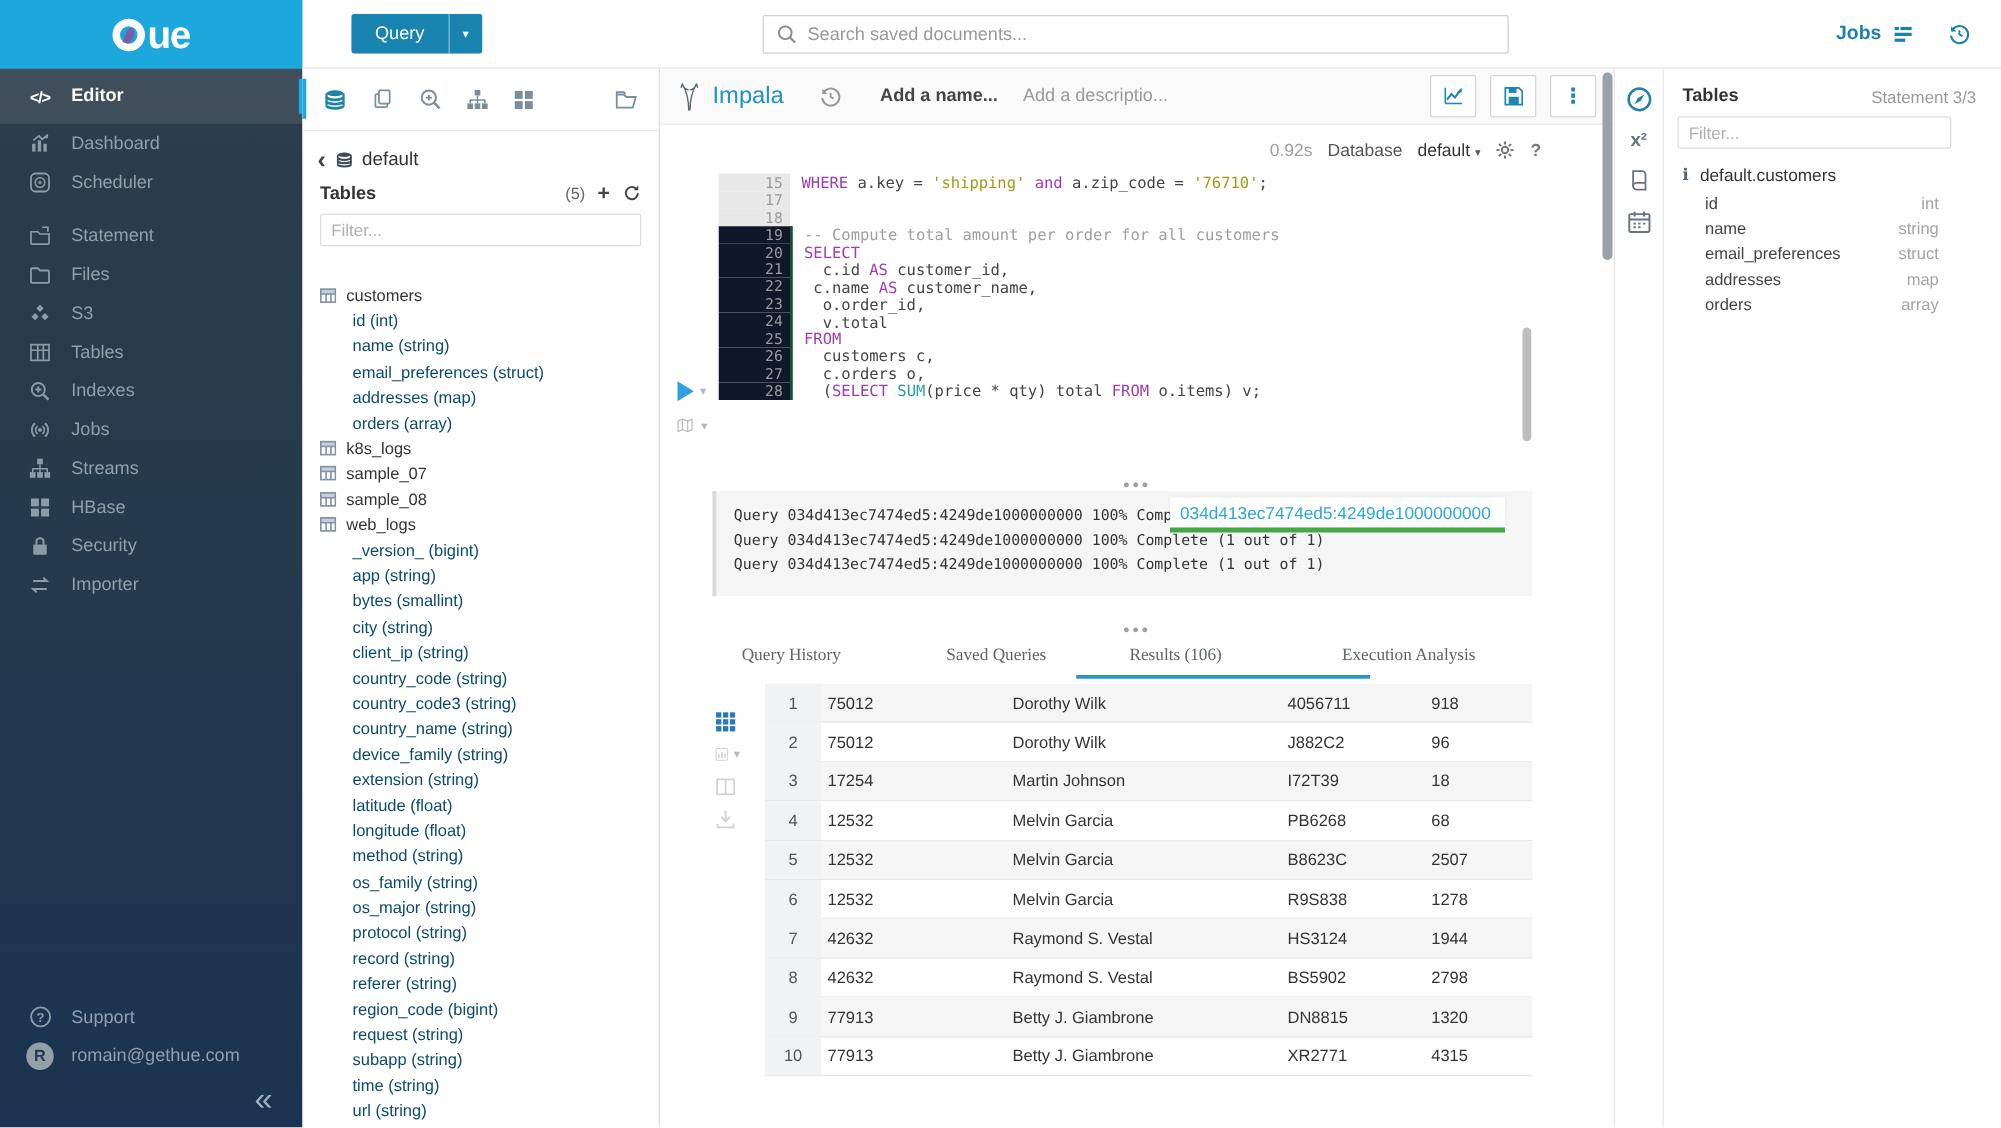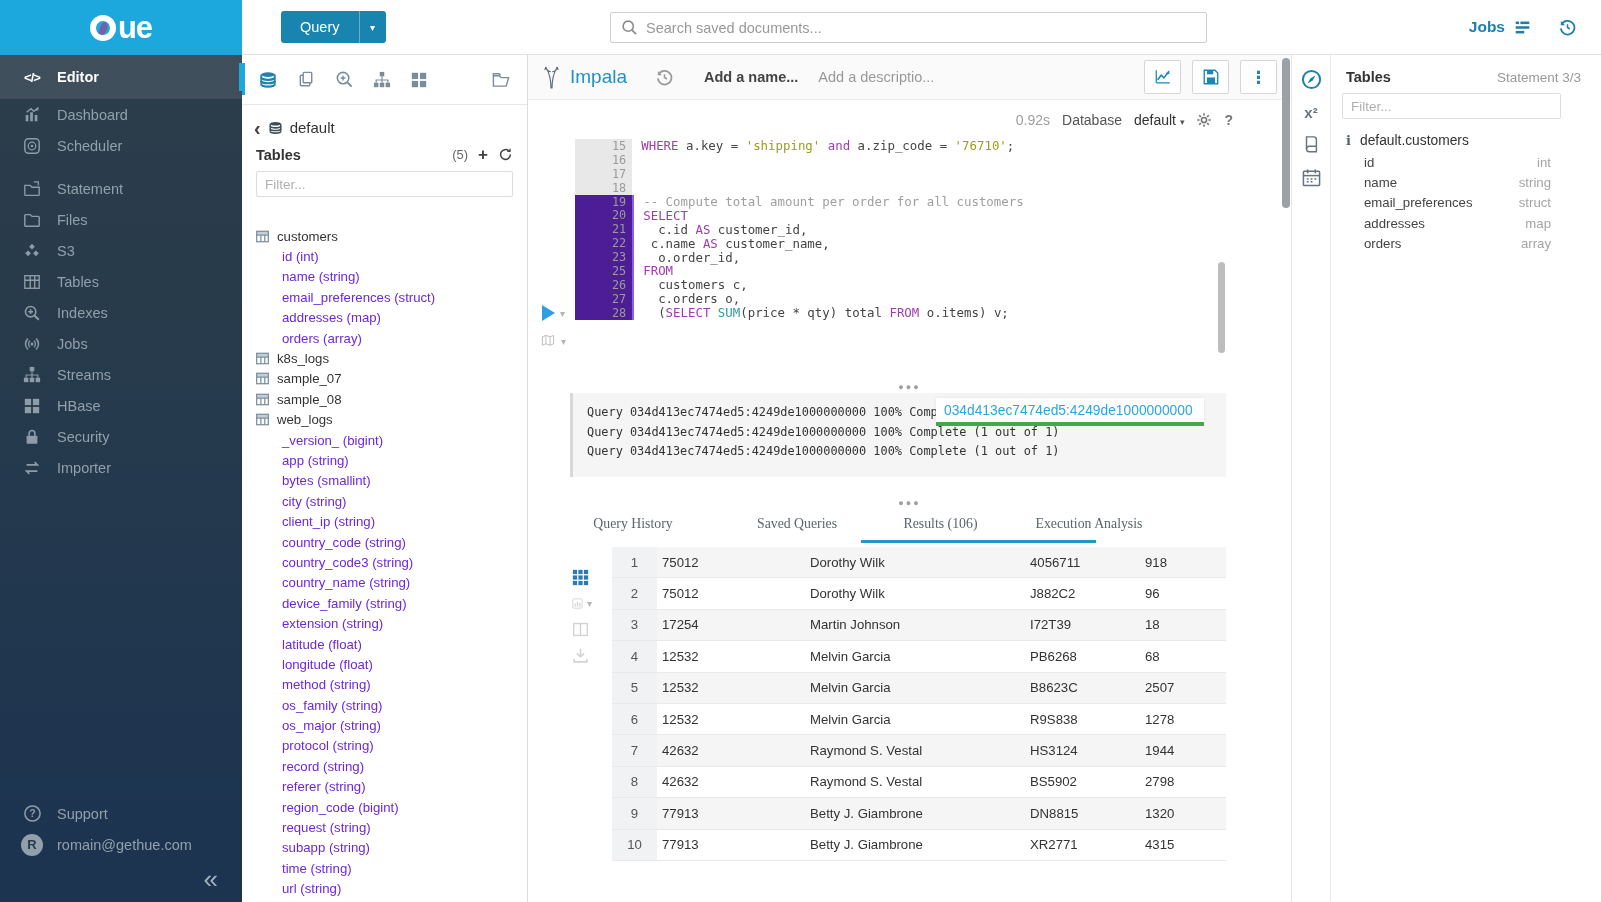--- a/index.html
+++ b/index.html
@@ -65,21 +65,21 @@
   .assist-head .count { color:#666; font-size:13px; margin-right:10px; }
   .assist-head .plus { color:#444; font-size:17px; font-weight:bold; margin-right:10px; cursor:pointer; line-height:1; }
   .assist-head .refresh { color:#444; cursor:pointer; }
   .afilter { margin:2px 14px 6px 14px; }
   .afilter input, .rfilter input { width:100%; height:26px; border:1px solid #ddd; border-radius:2px;
     padding:0 8px; font-size:13.5px; color:#444; outline:none; font-family:"Liberation Sans",sans-serif; }
   .afilter input::placeholder, .rfilter input::placeholder { color:#b0b0b0; }
   .tree { font-size:13.2px; color:#333; overflow:hidden; height:700px;margin-top:29px; }
   .tree-row { height:20.4px; display:flex; align-items:center; gap:8px; padding-left:14px; cursor:pointer; white-space:nowrap; }
   .tree-row .ticon { color:#7e93a5; }
-  .tree-row.col { padding-left:40px; color:#6d28d9; }
+  .tree-row.col { padding-left:40px; color:#0c4a6e; }
 
   
   .main { position:absolute; left:528px; top:55px; width:763px; height:847px; background:#fff; }
   .ed-header { height:45px; background:#fafafa; border-bottom:1px solid #ececec; display:flex;
     align-items:center; padding:0 14px; gap:14px; }
   .engine { display:flex; align-items:center; gap:9px; color:#2292c4; font-size:19px; cursor:pointer; }
   .ed-hist { color:#9a9a9a; margin-left:14px; cursor:pointer; }
   .add-name { font-weight:bold; color:#444; font-size:14.5px; margin-left:16px; cursor:text; }
   .add-desc { color:#999; font-size:14.5px; margin-left:6px; cursor:text; }
   .ed-actions { margin-left:auto; display:flex; gap:11px; }
@@ -93,21 +93,21 @@
   .s-dbval { color:#333; cursor:pointer; }
   .s-dbval .ca { font-size:9px; color:#555; }
   .s-gear, .s-help { color:#777; cursor:pointer; font-weight:bold; }
 
   .code { position:absolute; left:47px; top:84px; font-family:"DejaVu Sans Mono","Liberation Mono",monospace;
     font-size:12.4px; }
   .cl { display:flex; height:13.9px; }
   .gut { flex:0 0 30px; display:flex; align-items:center; justify-content:flex-end; padding-right:6px;
     color:#9b9b9b; font-size:11.8px;padding-left:37px; }
   .gut.prev { background:#e8e8e8; }
-  .gut.stmt { background:#4c1d95; border-right:2px solid #8b5cf6; }
+  .gut.stmt { background:#0f172a; border-right:2px solid #14532d; }
   .txt { display:flex; align-items:center; padding-left:9px; white-space:pre; color:#444; }
   .tk-k { color:#a03bb3; } .tk-s { color:#9d9e17; } .tk-c { color:#9f9f9f; }
   .tk-f { color:#2a9f9f; } .tk-p { color:#444; }
 
   .play-wrap { position:absolute; left:14px; top:250px; display:flex; align-items:center; gap:5px; }
   .play-btn { width:0; height:0; border-left:13px solid #2f9fe1; border-top:8px solid transparent;
     border-bottom:8px solid transparent; cursor:pointer; }
   .mini-caret { color:#b5b5b5; font-size:10px; cursor:pointer; }
   .map-wrap { position:absolute; left:12px; top:279px; display:flex; align-items:center; gap:5px; color:#bcbcbc; }
   .ed-scroll { position:absolute; left:690px; top:207px; width:7px; height:91px; background:#bdbdbd; border-radius:4px; }
@@ -122,21 +122,21 @@
     display:flex; align-items:center; padding-left:8px; color:#2ba6dc; font-size:13.8px;
     box-shadow:0 0 3px rgba(0,0,0,0.08); white-space:nowrap; }
   .log-green-bar { position:absolute; left:408px; top:367px; width:268px; height:4px; background:#43a948; }
 
   .tabs { position:absolute; left:0; top:450px; width:763px; height:38px; }
   .tab { position:absolute; top:0; height:38px; display:flex; align-items:center; justify-content:center;
     color:#5d6568; font-size:13.8px; cursor:pointer;font-family:Liberation Serif, serif; }
   .tab:nth-child(1) { left:30px;  width:150px; }
   .tab:nth-child(2) { left:193px; width:152px; }
   .tab:nth-child(3) { left:345px; width:135px; }
-  .tab:nth-child(4) { left:471px; width:180px;text-align:center; }
+  .tab:nth-child(4) { left:509px; width:180px;text-align:center; }
   .tab.active::after { content:''; position:absolute; left:-12px; right:-88px; bottom:0; height:3px; background:#2696c8; }
 
   .grid-tools { position:absolute; left:44px; top:514px; width:20px; }
   .grid-tools .gt { margin-bottom:9px; color:#d2d2d2; display:flex; align-items:center; gap:4px; cursor:pointer; }
   .grid-tools .gt.active { color:#2a7ab9; }
 
   .results { position:absolute; left:84px; top:492px; width:614px; font-size:13.2px; }
   .rhead { display:flex; height:29px; font-weight:bold; color:#333; }
   .rrow { display:flex; height:31.4px; border-bottom:1px solid #e9e9e9; align-items:center; }
   .rrow.alt { background:#f5f5f6; }
@@ -634,24 +634,20 @@
         </span>
       <span class="s-help">?</span>
     </div>
 
     <div class="code" id="codeArea">
         <div class="cl">
           <span class="gut prev">15</span>
           <span class="txt"><span class="tk-k">WHERE</span><span class="tk-p"> a.key = </span><span class="tk-s">'shipping'</span><span class="tk-p"> </span><span class="tk-k">and</span><span class="tk-p"> a.zip_code = </span><span class="tk-s">'76710'</span><span class="tk-p">;</span></span>
         </div>
         <div class="cl">
-          <span class="gut prev">16</span>
-          <span class="txt"></span>
-        </div>
-        <div class="cl">
           <span class="gut prev">17</span>
           <span class="txt"></span>
         </div>
         <div class="cl">
           <span class="gut prev">18</span>
           <span class="txt"></span>
         </div>
         <div class="cl">
           <span class="gut stmt">19</span>
           <span class="txt"><span class="tk-c">-- Compute total amount per order for all customers</span></span>
@@ -664,20 +660,24 @@
           <span class="gut stmt">21</span>
           <span class="txt"><span class="tk-p">  c.id </span><span class="tk-k">AS</span><span class="tk-p"> customer_id,</span></span>
         </div>
         <div class="cl">
           <span class="gut stmt">22</span>
           <span class="txt"><span class="tk-p"> c.name </span><span class="tk-k">AS</span><span class="tk-p"> customer_name,</span></span>
         </div>
         <div class="cl">
           <span class="gut stmt">23</span>
           <span class="txt"><span class="tk-p">  o.order_id,</span></span>
+        </div>
+        <div class="cl">
+          <span class="gut stmt">24</span>
+          <span class="txt"><span class="tk-p">  v.total</span></span>
         </div>
         <div class="cl">
           <span class="gut stmt">25</span>
           <span class="txt"><span class="tk-k">FROM</span></span>
         </div>
         <div class="cl">
           <span class="gut stmt">26</span>
           <span class="txt"><span class="tk-p">  customers c,</span></span>
         </div>
         <div class="cl">

